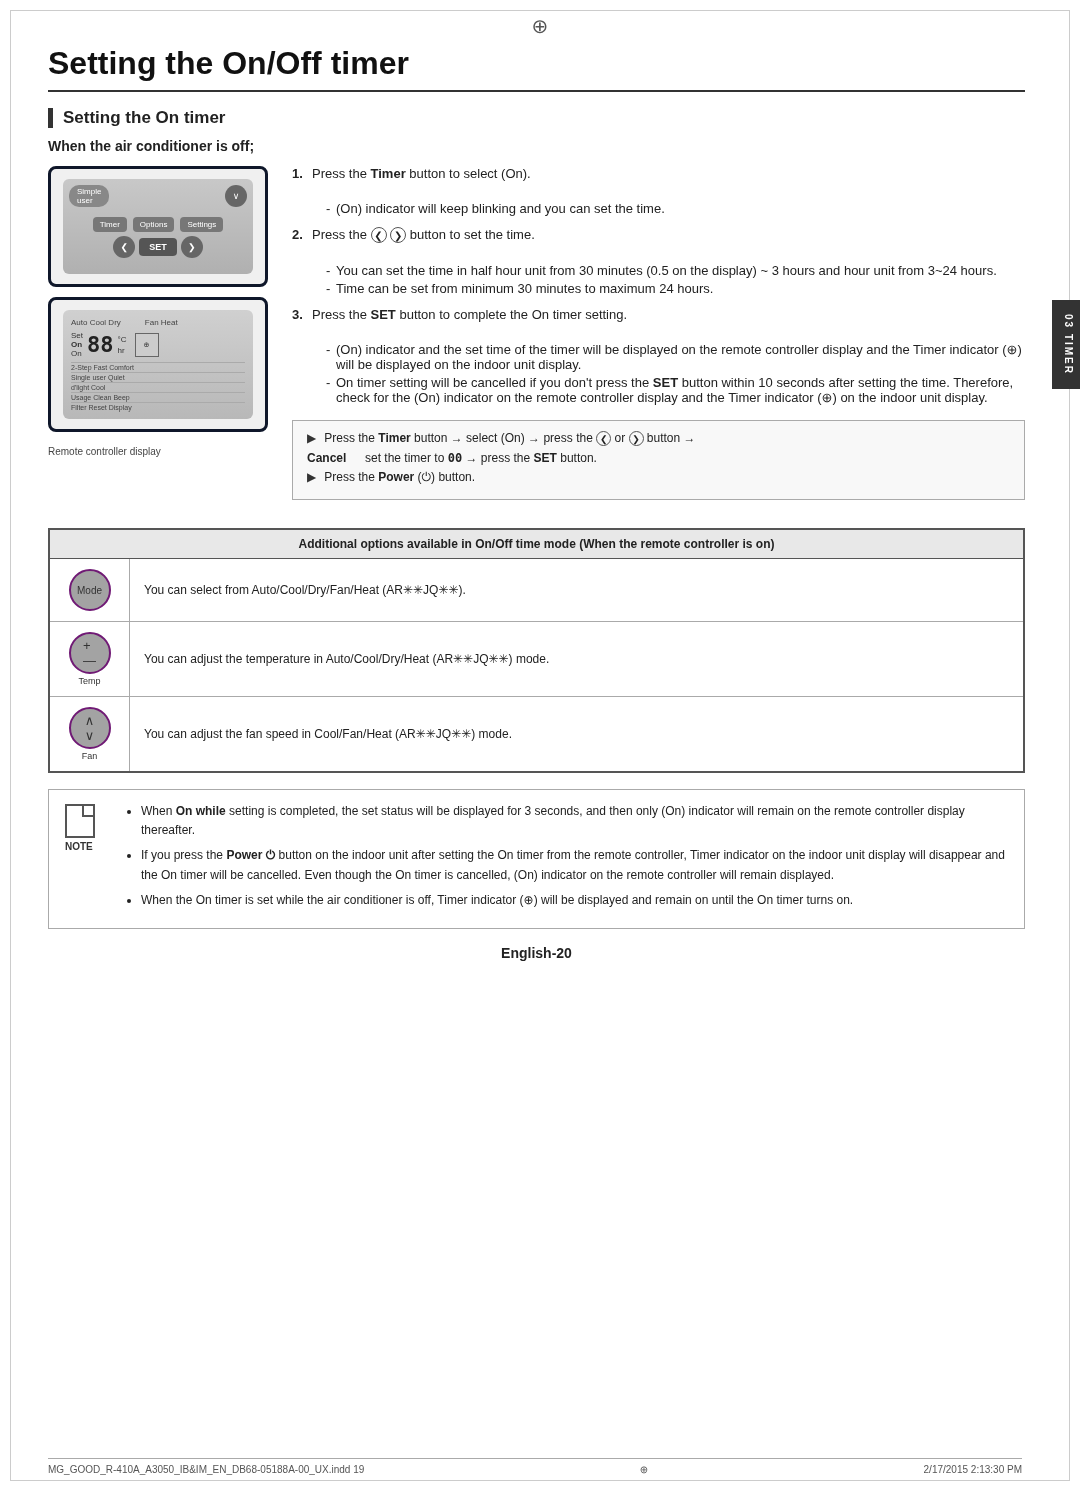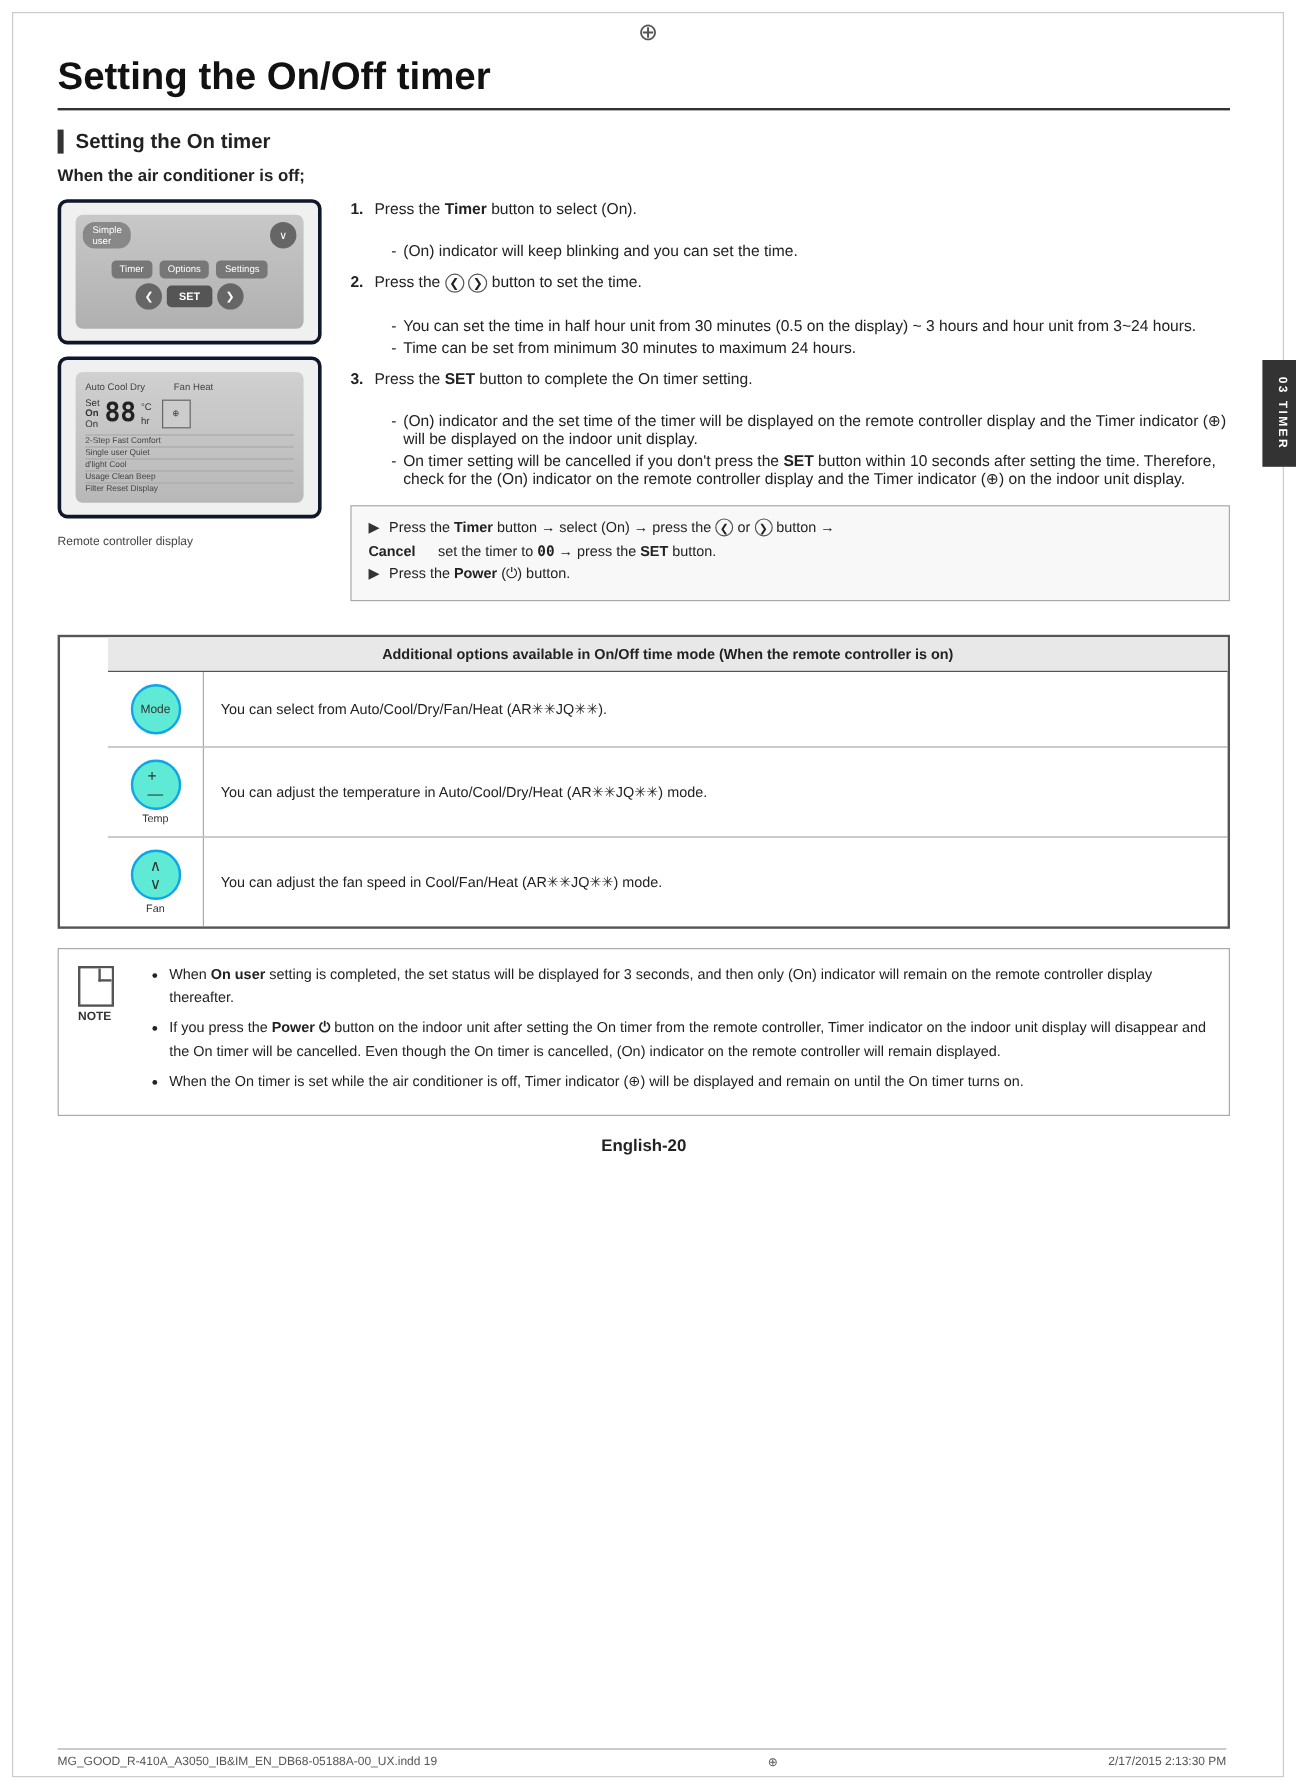--- a/index.html
+++ b/index.html
@@ -301,21 +301,20 @@
       font-weight: bold;
       min-width: 50px;
     }
 
     
     .options-table {
       border: 2px solid #555;
       width: 100%;
       margin-bottom: 16px;
       border-collapse: collapse;
-      padding-left: 40px;
     }
 
     .options-table-header {
       background: #e8e8e8;
       font-weight: bold;
       font-size: 12px;
       text-align: center;
       padding: 7px;
       border-bottom: 1px solid #555;
     }
@@ -345,22 +344,22 @@
       padding: 10px 14px;
       font-size: 12px;
       display: flex;
       align-items: center;
     }
 
     .icon-circle {
       width: 42px;
       height: 42px;
       border-radius: 50%;
-      border: 2px solid #0ea5e9;
-      background: #5eead4;
+      border: 2px solid #701a75;
+      background: #a3a3a3;
       display: flex;
       flex-direction: column;
       align-items: center;
       justify-content: center;
       font-size: 10px;
       color: #333;
     }
 
     .icon-label {
       font-size: 9px;
@@ -618,21 +617,21 @@
     </div>
   </div>
 
   <div class="note-box">
     <div class="note-icon-area">
       <div class="note-doc-icon"></div>
       <div class="note-label">NOTE</div>
     </div>
     <div class="note-content">
       <ul>
-        <li>When <strong>On user</strong> setting is completed, the set status will be displayed for 3 seconds, and then only (On) indicator will remain on the remote controller display thereafter.</li>
+        <li>When <strong>On while</strong> setting is completed, the set status will be displayed for 3 seconds, and then only (On) indicator will remain on the remote controller display thereafter.</li>
         <li>If you press the <strong>Power ⏻</strong> button on the indoor unit after setting the On timer from the remote controller, Timer indicator on the indoor unit display will disappear and the On timer will be cancelled. Even though the On timer is cancelled, (On) indicator on the remote controller will remain displayed.</li>
         <li>When the On timer is set while the air conditioner is off, Timer indicator (⊕) will be displayed and remain on until the On timer turns on.</li>
       </ul>
     </div>
   </div>
 
   <div class="page-number">English-20</div>
 
 </div>
 

